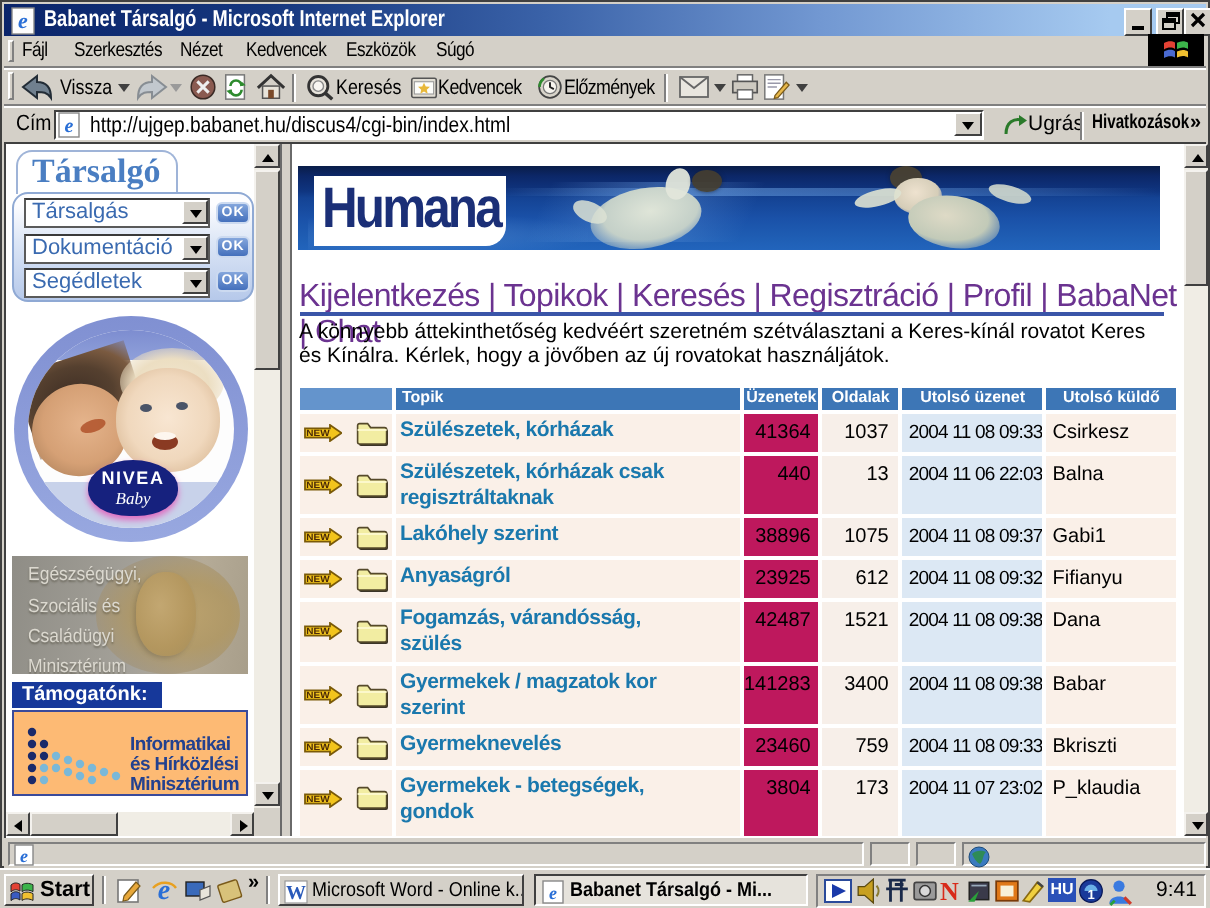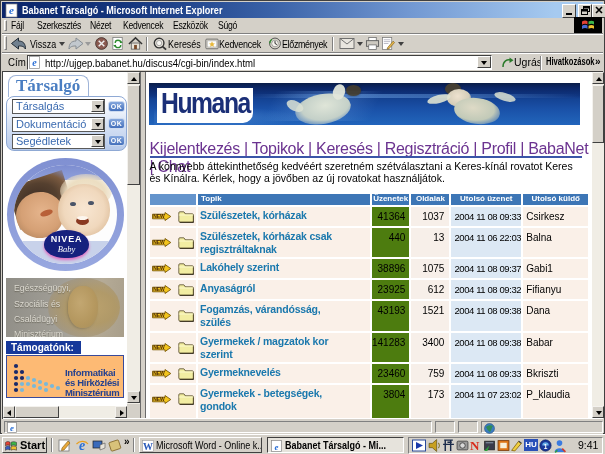--- a/index.html
+++ b/index.html
@@ -57,21 +57,21 @@
 .selbtn{position:absolute;right:0;top:0;width:13px;height:12px;background:#d4d0c8;border-top:1px solid #fff;border-left:1px solid #fff;border-right:1px solid #404040;border-bottom:1px solid #404040}
 .okbtn{position:absolute;left:105px;width:17px;height:11px;border-radius:3px;background:linear-gradient(#84a6dc,#4470bc);border:1px solid #ccdaf0;color:#fff;font-size:7px;font-weight:bold;text-align:center;line-height:9px;letter-spacing:0.5px}
 .minitxt{position:absolute;left:8px;font-size:9.5px;color:#dcd9d0;text-shadow:0 1px 1px rgba(70,65,50,0.5);transform:scaleX(0.92);transform-origin:0 0;white-space:nowrap}
 
 #ttable{position:absolute;left:2px;top:120px;border-collapse:separate;border-spacing:2px;background:#fff;table-layout:fixed;font-family:"Liberation Sans",sans-serif}
 #ttable td{overflow:hidden;vertical-align:top}
 .hfirst{background:#6494cc}
 .hcell{background:#3d76b6;color:#fff;font-size:8px;font-weight:bold;text-align:center;padding:0}
 .ic{background:#faf0e8;position:relative;vertical-align:middle}
 .tp{background:#faf0e8;color:#1a78ad;font-weight:bold;font-size:10.5px;letter-spacing:-0.2px;padding-left:2px;padding-top:2px;line-height:12.5px}
-.nu{background:#4d7c0f;font-size:10px;text-align:right;padding-right:4px;padding-top:3.5px}
+.nu{background:#be185d;font-size:10px;text-align:right;padding-right:4px;padding-top:3.5px}
 .nu2{background:#f7efe9;font-size:10px;text-align:right;padding-right:5px;padding-top:3.5px}
 .dt{background:#dce8f4;font-size:9.5px;padding-left:3px;letter-spacing:-0.4px;white-space:nowrap;padding-top:4px}
 .sn{background:#faf0e8;font-size:10px;padding-left:3px;padding-top:3.5px}
 .newic{position:absolute;left:2px;top:50%;margin-top:-5px;width:19px;height:9px}
 .folder{position:absolute;left:28px;top:50%;margin-top:-7px;width:16px;height:14px}
 
 #taskbar{position:absolute;left:0;top:434px;width:605px;height:20px;background:#d4d0c8;border-top:1px solid #fff;font-size:11px}
 .tbtn{position:absolute;top:2px;height:16px;background:#d4d0c8;
  border-top:1px solid #fff;border-left:1px solid #fff;border-right:1.5px solid #404040;border-bottom:1.5px solid #404040;
  font-size:11px;overflow:hidden;white-space:nowrap}
@@ -451,21 +451,21 @@
    <tr style="height:30px">
             <td class="ic">
               <svg class="newic" viewBox="0 0 19 9">
                 <use href="#newi"></use>
               </svg>
               <svg class="folder" viewBox="0 0 16 14">
                 <use href="#foldi"></use>
               </svg>
             </td>
             <td class="tp">Fogamzás, várandósság,<br>szülés</td>
-            <td class="nu">43193</td>
+            <td class="nu">42487</td>
             <td class="nu2">1521</td>
             <td class="dt">2004 11 08 09:38</td>
             <td class="sn">Dana</td>
           </tr>
    <tr style="height:29px">
             <td class="ic">
               <svg class="newic" viewBox="0 0 19 9">
                 <use href="#newi"></use>
               </svg>
               <svg class="folder" viewBox="0 0 16 14">

